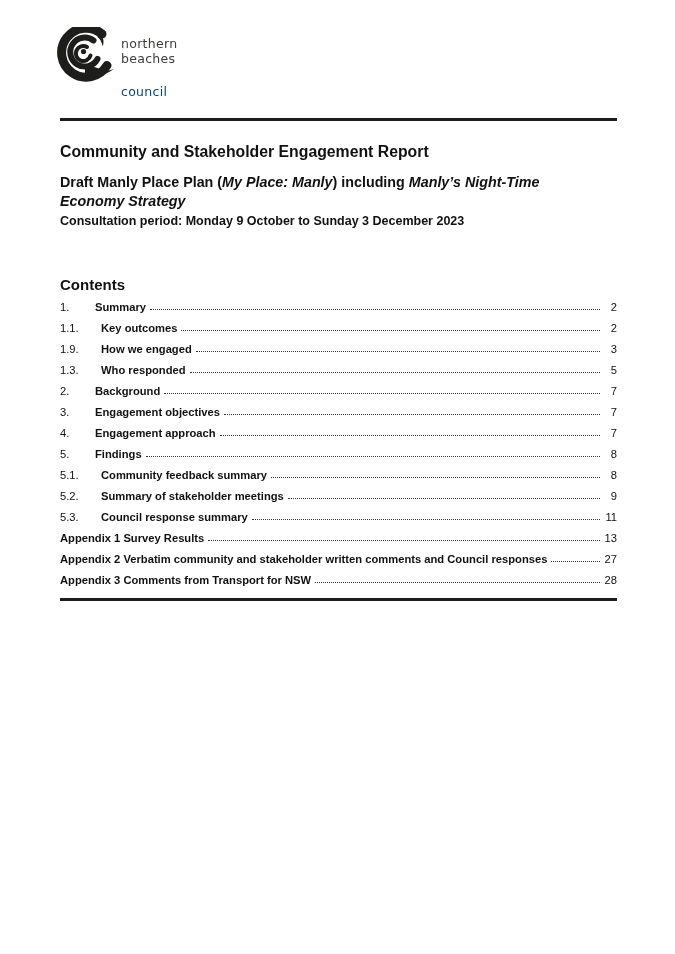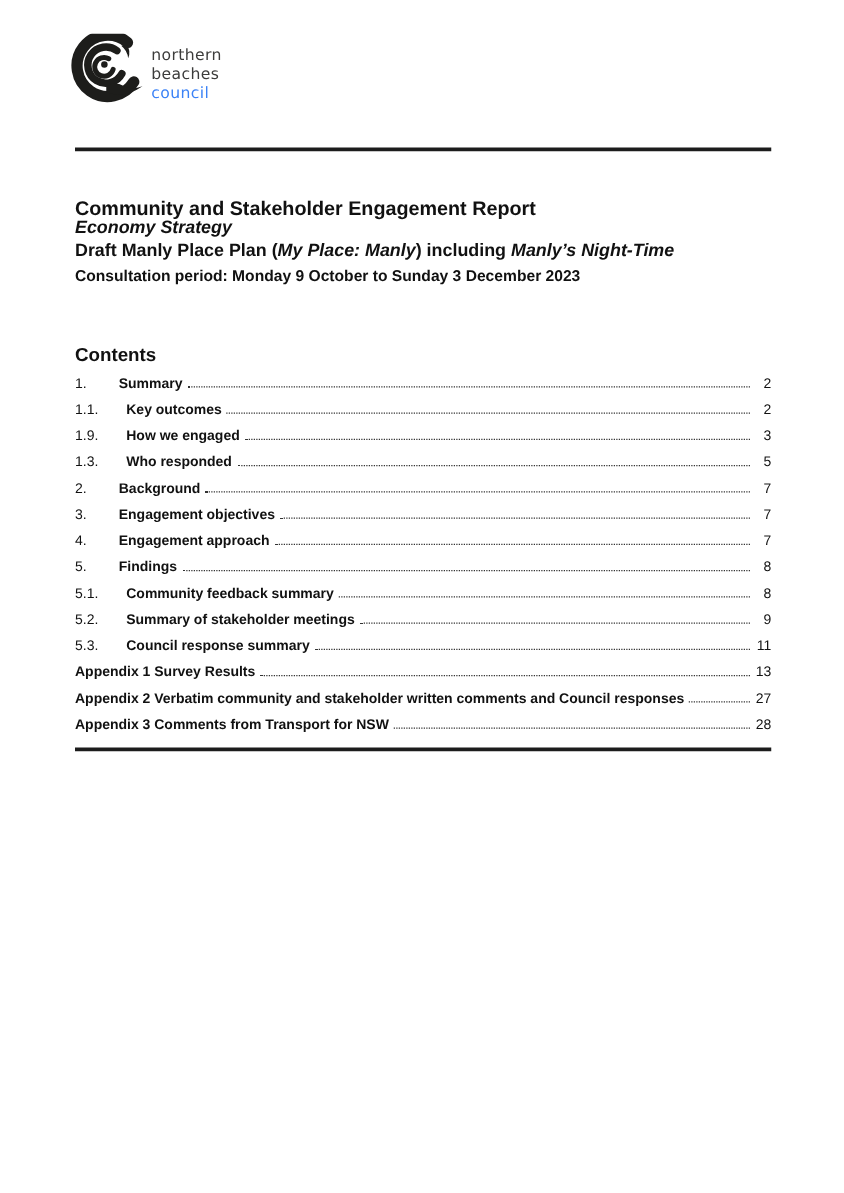--- a/index.html
+++ b/index.html
@@ -24,21 +24,21 @@
   .logo-text {
     position: absolute;
     left: 121px;
     top: 37px;
     font-family: "DejaVu Sans", sans-serif;
     font-size: 12.5px;
     line-height: 14.8px;
     letter-spacing: 0.3px;
     color: #3c3c3b;
   }
-  .logo-text .council { color: #3b82f6; }
+  .logo-text .council { color: #0c4a6e; margin-top: 18px; }
 
   
   .rule {
     position: absolute;
     left: 60px;
     width: 557px;
     height: 2.6px;
     background: #1c1c1c;
   }
   .rule-top { top: 118px; }
@@ -46,21 +46,20 @@
 
   
   .doc-title {
     position: absolute;
     left: 60px;
     top: 142px;
     width: 557px;
     font-size: 15.8px;
     font-weight: bold;
     line-height: 19px;
-    margin-top: 16px;
   }
   .doc-subtitle {
     position: absolute;
     left: 60px;
     top: 173px;
     width: 557px;
     font-size: 14.3px;
     font-weight: bold;
     line-height: 19px;
   }
@@ -127,22 +126,22 @@
   <div class="logo-text">
     <div>northern</div>
     <div>beaches</div>
     <div class="council">council</div>
   </div>
 
   <div class="rule rule-top"></div>
 
   <div class="doc-title">Community and Stakeholder Engagement Report</div>
   <div class="doc-subtitle">
+    <div><span>Draft Manly Place Plan (</span><span class="it">My Place: Manly</span><span>) including </span><span class="it">Manly’s Night-Time</span></div>
     <div><span class="it">Economy Strategy</span></div>
-    <div><span>Draft Manly Place Plan (</span><span class="it">My Place: Manly</span><span>) including </span><span class="it">Manly’s Night-Time</span></div>
   </div>
   <div class="doc-consultation">Consultation period: Monday 9 October to Sunday 3 December 2023</div>
 
   <div class="contents-heading">Contents</div>
   <div class="toc">
       <div class="toc-row lvl1">
         <span class="toc-num">1.</span>
         <span class="toc-label">Summary</span>
         <span class="toc-leader"></span>
         <span class="toc-page">2</span>

